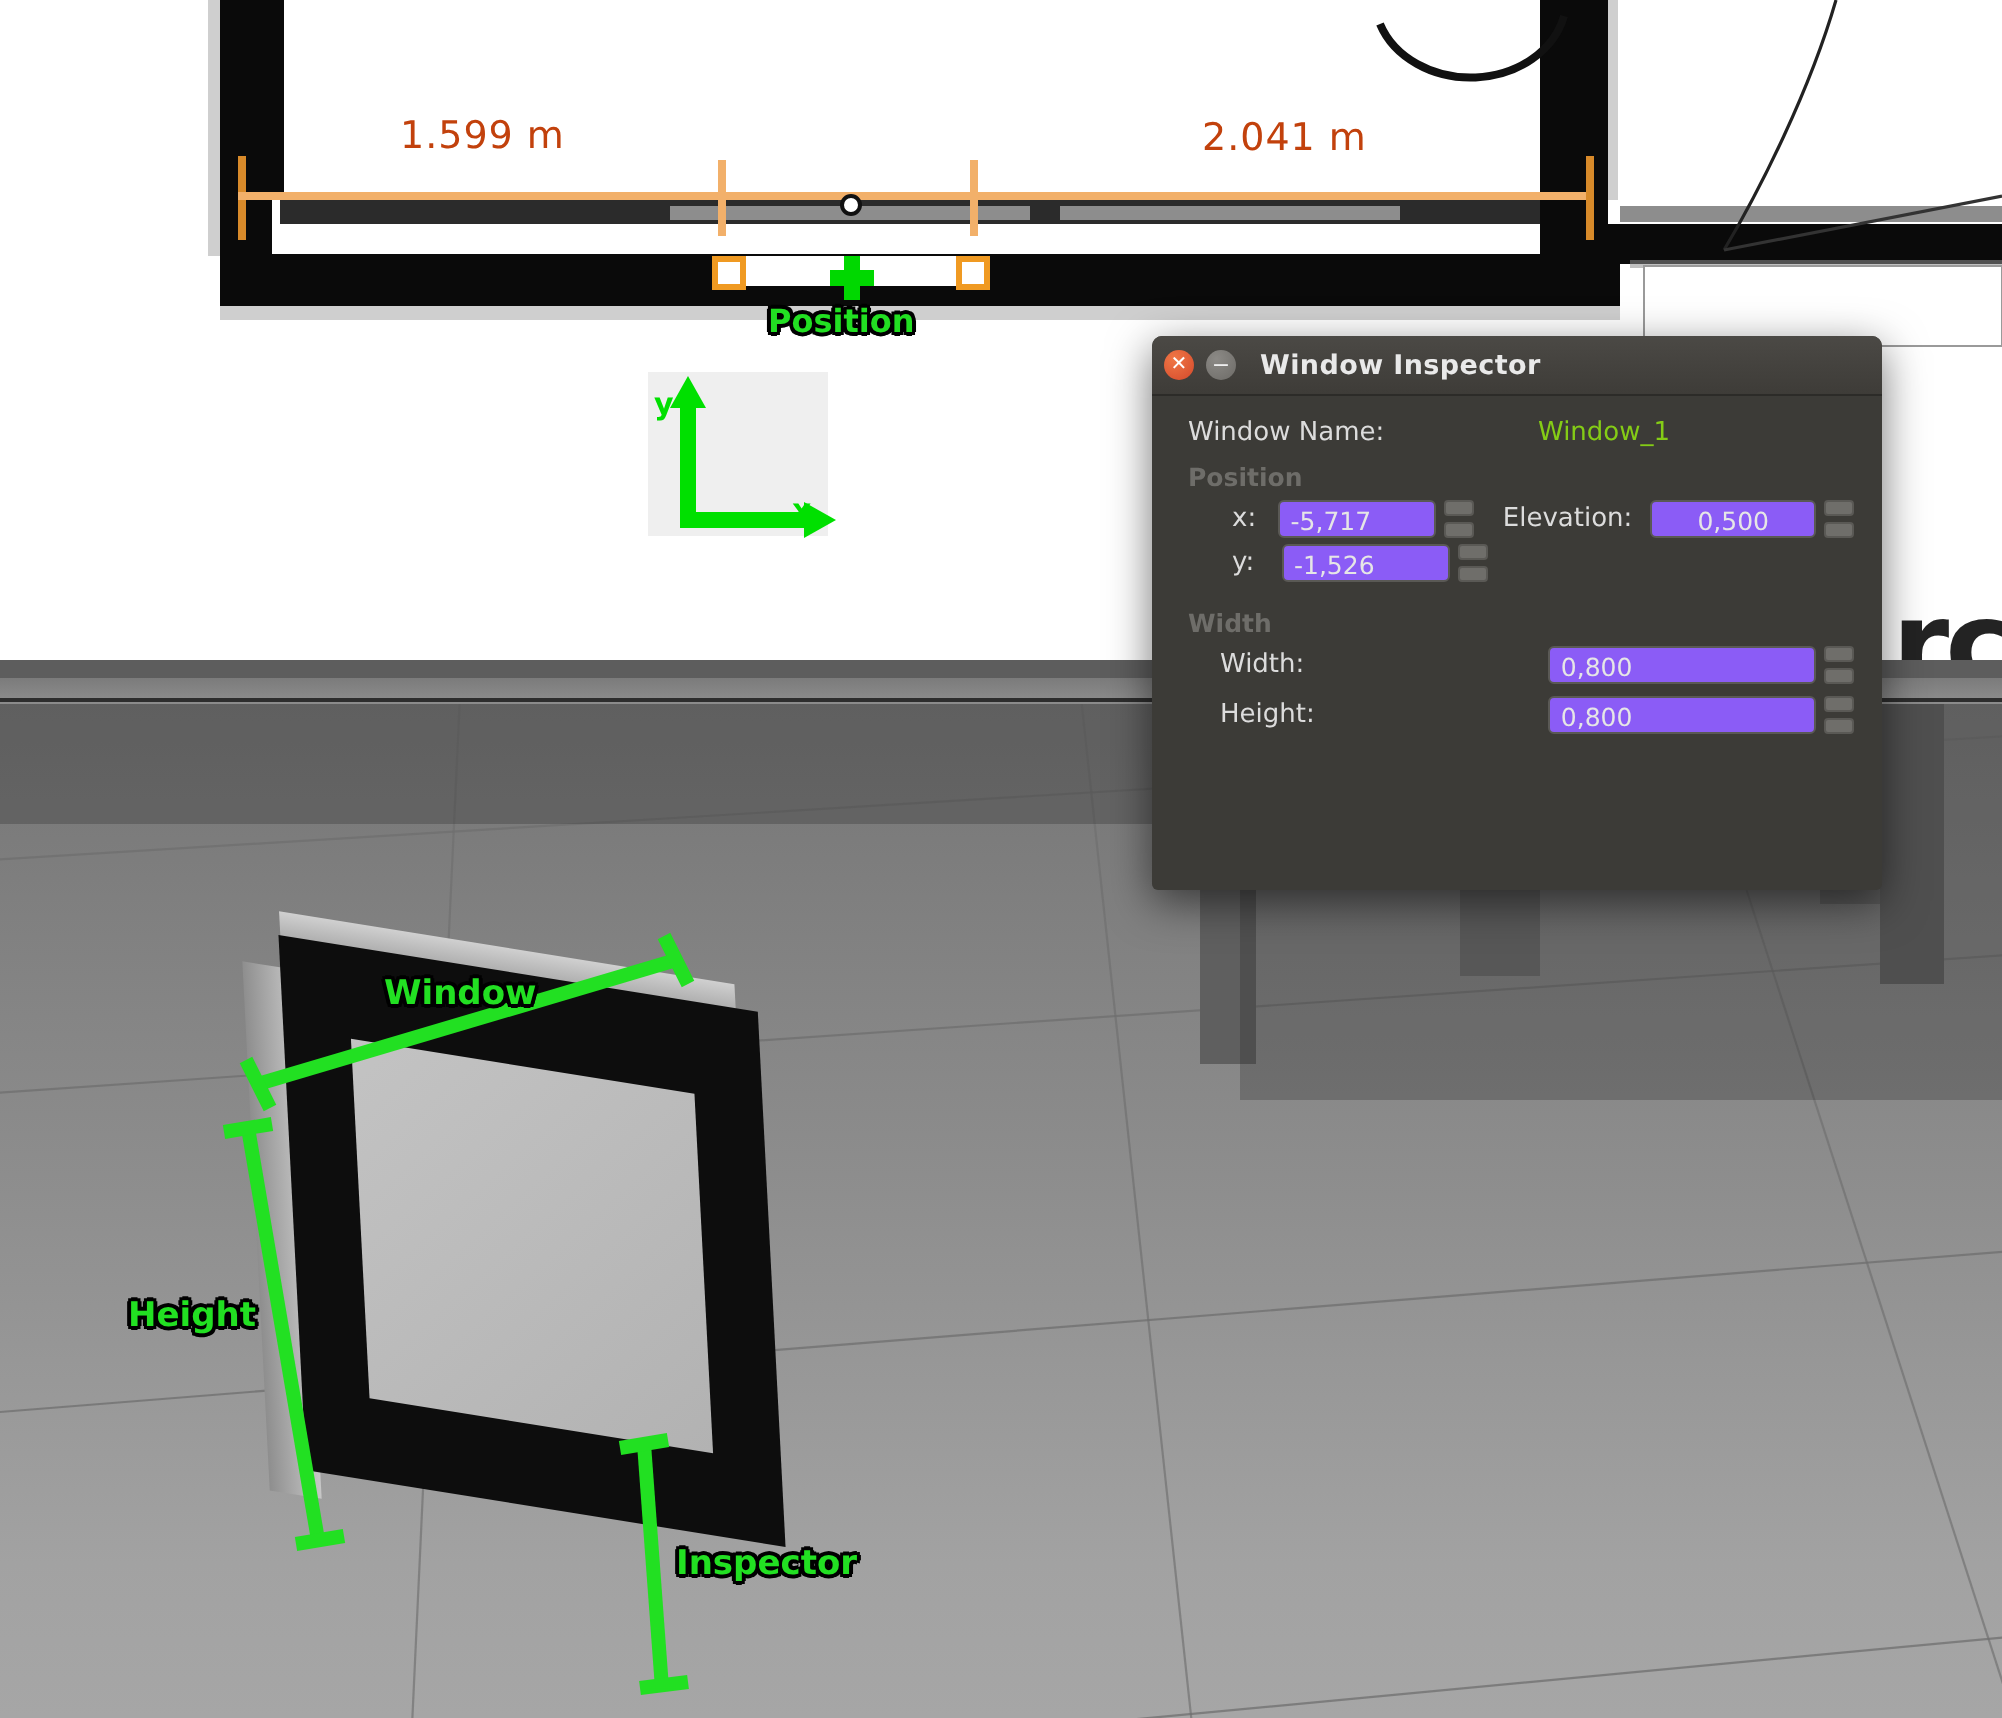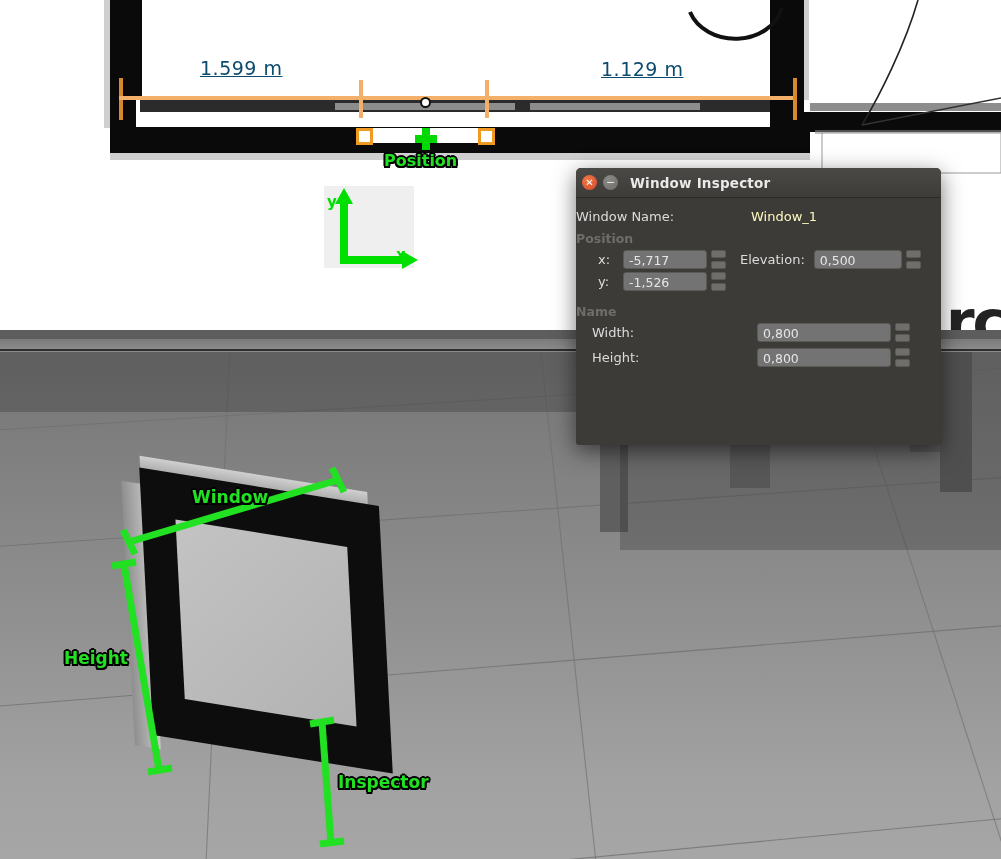--- a/index.html
+++ b/index.html
@@ -20,22 +20,22 @@
   .wall{position:absolute;background:#0a0a0a;}
   .wall-soft{position:absolute;background:#2b2b2b;}
   .wall-grey{position:absolute;background:#8d8d8d;}
   .wall-lgrey{position:absolute;background:#cfcfcf;}
 
   
   .dim-line{position:absolute;height:4px;background:#f2b06a;}
   .dim-tick{position:absolute;width:4px;background:#d88a2a;}
   .dim-tick.light{background:#f2b06a;}
   .dim-text{
-    position:absolute;color:#0c4a6e;font-size:19px;letter-spacing:.5px;
-    white-space:nowrap;font-family:"DejaVu Sans","Liberation Sans",sans-serif;text-decoration:underline;
+    position:absolute;color:#c2410c;font-size:19px;letter-spacing:.5px;
+    white-space:nowrap;font-family:"DejaVu Sans","Liberation Sans",sans-serif;
   }
 
   
   .handle{position:absolute;width:17px;height:17px;border:3px solid #f09a22;background:#ffffff;box-sizing:border-box;}
   .sel-strip{position:absolute;background:#ffffff;height:15px;}
   .plus{position:absolute;color:#00e100;font-weight:bold;}
   .plus:before{content:"";position:absolute;left:0;top:7px;width:22px;height:8px;background:#00d800;}
   .plus:after{content:"";position:absolute;left:7px;top:0;width:8px;height:22px;background:#00d800;}
   .label-green{
     position:absolute;color:#22e022;font-weight:bold;font-size:16px;
@@ -129,31 +129,31 @@
     display:flex;align-items:center;justify-content:center;
     font-size:11px;line-height:1;color:#3a3a38;
     box-sizing:border-box;flex:none;
   }
   .tb-close{background:radial-gradient(circle at 35% 30%,#f07746,#d4492b);color:#fff;font-size:10px;}
   .tb-min{background:radial-gradient(circle at 35% 30%,#8c8a86,#6d6b67);color:#eee;}
   #dlg-title{
     margin-left:12px;font-size:13.5px;font-weight:bold;color:#e9e9e9;
     letter-spacing:.2px;
   }
-  #dlg-body{padding:11px 14px 0 0;position:relative;}
+  #dlg-body{padding:11px 14px 0 18px;position:relative;}
 
   .row{display:flex;align-items:center;margin-bottom:3px;}
   .lbl{font-size:13px;color:#dcdcdc;}
   .section{
     font-size:12.5px;font-weight:bold;color:#6e6d69;margin:2px 0 4px 0;
   }
-  .value-static{font-size:13px;color:#fef9c3;}
+  .value-static{font-size:13px;color:#84cc16;}
 
   .field{
-    background:#737373;border:1px solid #5a5955;border-radius:3px;
+    background:#8b5cf6;border:1px solid #5a5955;border-radius:3px;
     height:19px;line-height:19px;font-size:12.5px;color:#e6e6e6;
     padding:0 5px;box-sizing:border-box;
   }
   .spin{
     width:15px;height:19px;margin-left:4px;display:flex;flex-direction:column;
     justify-content:space-between;flex:none;
   }
   .spin span{display:block;height:8px;background:#6f6e6a;border:1px solid #5a5955;border-radius:2px;box-sizing:border-box;}
 
   #btn-row{
@@ -194,21 +194,21 @@
 
   <div class="dim-tick" style="left:119px;top:78px;height:42px;"></div>
   <div class="dim-line" style="left:119px;top:96px;width:240px;"></div>
   <div class="dim-line" style="left:359px;top:96px;width:128px;"></div>
   <div class="dim-tick light" style="left:359px;top:80px;height:38px;"></div>
   <div class="dim-tick light" style="left:485px;top:80px;height:38px;"></div>
   <div class="dim-line" style="left:487px;top:96px;width:310px;"></div>
   <div class="dim-tick" style="left:793px;top:78px;height:42px;"></div>
 
   <span class="dim-text" style="left:200px;top:57px;">1.599 m</span>
-  <span class="dim-text" style="left:601px;top:58px;">1.129 m</span>
+  <span class="dim-text" style="left:601px;top:58px;">2.041 m</span>
 
   <div class="circle-node" style="left:420px;top:97px;"></div>
   <div class="sel-strip" style="left:362px;top:128px;width:126px;"></div>
   <div class="handle" style="left:356px;top:128px;"></div>
   <div class="handle" style="left:478px;top:128px;"></div>
   <div class="plus" style="left:415px;top:128px;width:22px;height:22px;"></div>
   <span class="label-green" style="left:384px;top:151px;">Position</span>
 
   <div id="axis-widget">
     <div class="ax-bar" style="left:16px;top:16px;width:8px;height:62px;"></div>
@@ -300,37 +300,37 @@
 
     <div class="row">
       <span class="lbl" style="width:25px;margin-left:22px;">x:</span>
       <span class="field" style="width:84px;">-5,717</span>
       <span class="spin">
           <span></span>
           <span></span>
         </span>
 
       <span class="lbl" style="margin-left:14px;">Elevation:</span>
-      <span class="field" style="width:88px;margin-left:9px;">0,500</span>
+      <span class="field" style="width:88px;margin-left:9px;text-align:center;">0,500</span>
       <span class="spin">
           <span></span>
           <span></span>
         </span>
     </div>
 
     <div class="row">
       <span class="lbl" style="width:25px;margin-left:22px;">y:</span>
       <span class="field" style="width:84px;">-1,526</span>
       <span class="spin">
           <span></span>
           <span></span>
         </span>
     </div>
 
-    <div class="section" style="margin-top:13px;">Name</div>
+    <div class="section" style="margin-top:13px;">Width</div>
 
     <div class="row" style="margin-bottom:6px;align-items:center;">
       <span class="lbl" style="width:165px;margin-left:16px;">Width:</span>
       <span class="field" style="width:134px;">0,800</span>
       <span class="spin">
           <span></span>
           <span></span>
         </span>
     </div>
 

